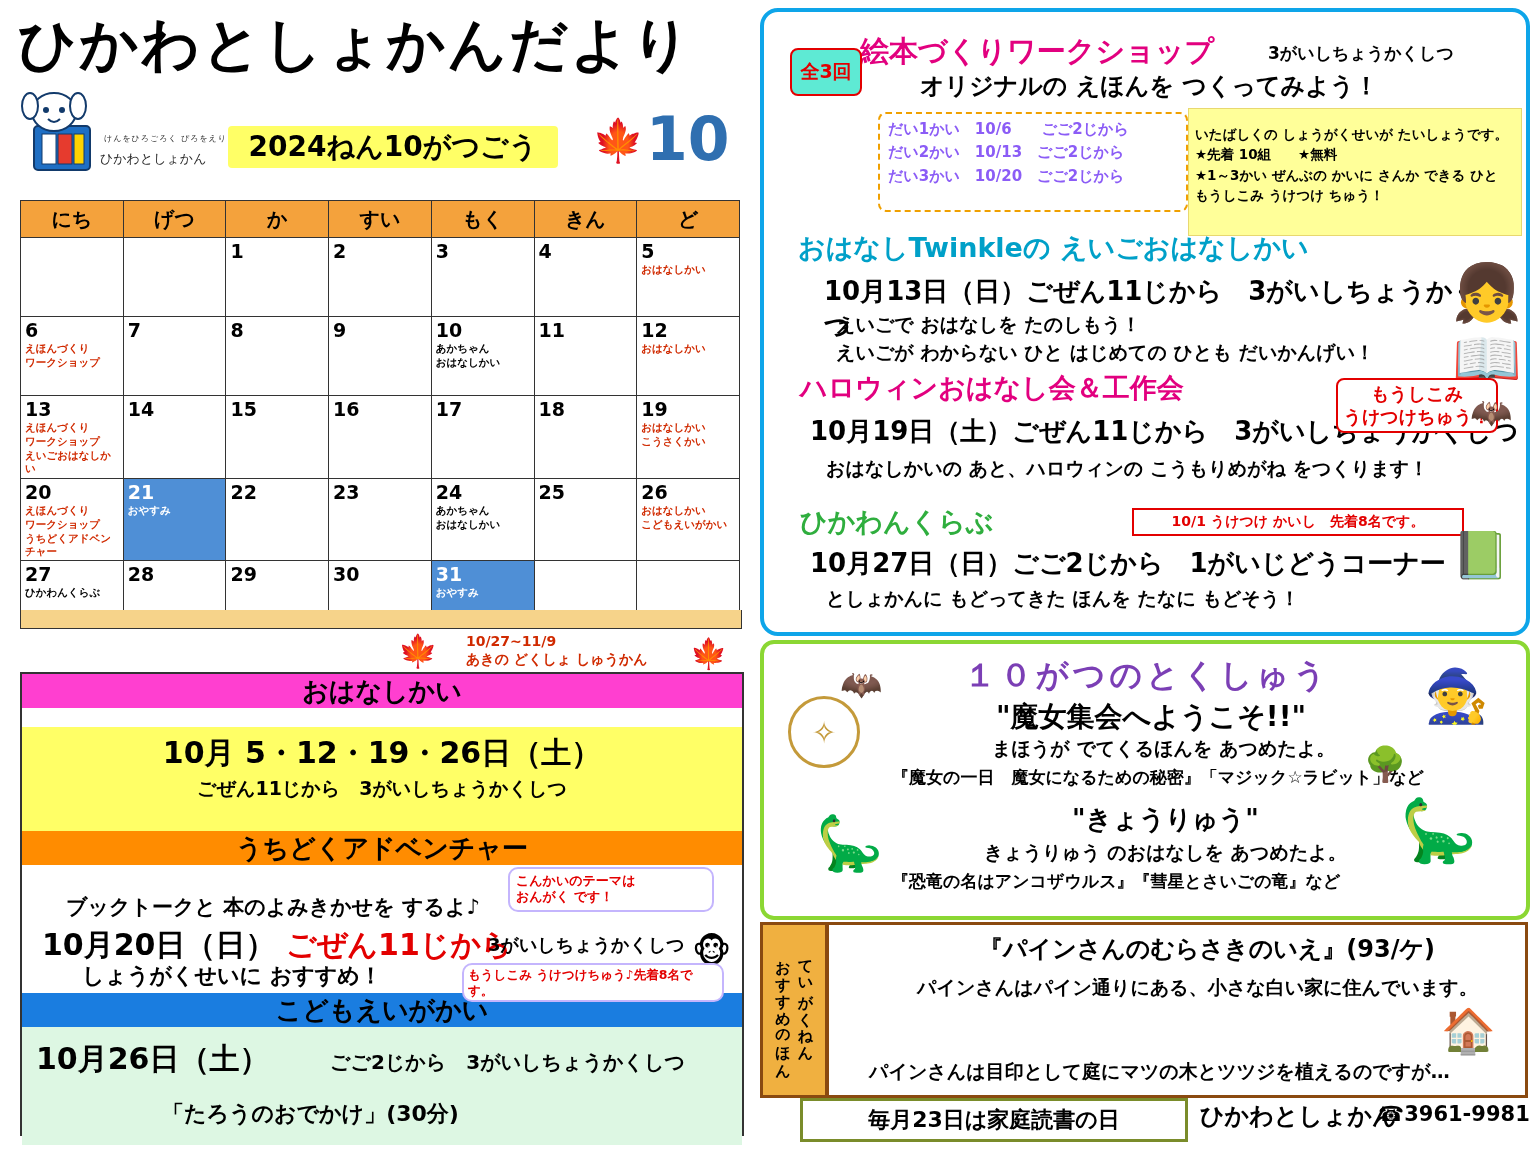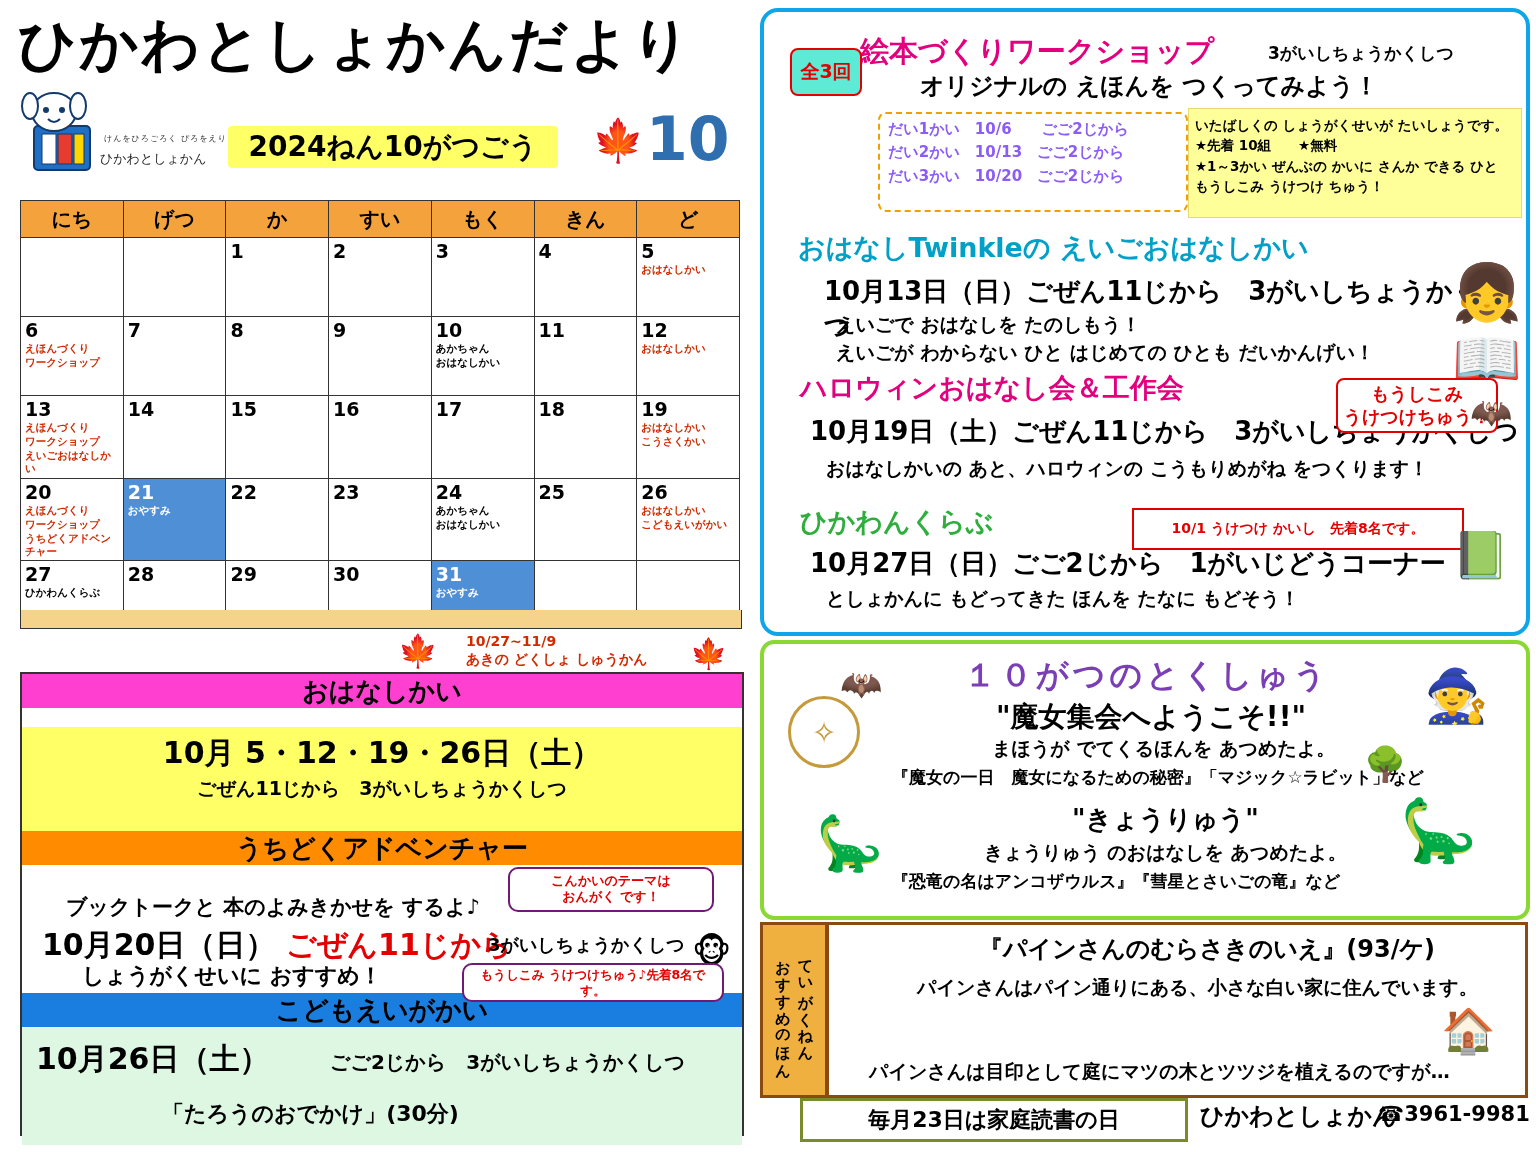--- a/index.html
+++ b/index.html
@@ -41,50 +41,50 @@
   .sec-white{background:#ffffff;}
   .sec-green{background:#ddf7e3;}
   .line1{font-size:30px;font-weight:bold;color:#000;text-align:center;padding-top:6px;}
   .line2{font-size:19px;font-weight:bold;color:#000;text-align:center;padding-top:2px;}
   .ubox{position:relative;height:128px;}
   .uline1{position:absolute;left:44px;top:28px;font-size:21px;font-weight:bold;}
   .uline2{position:absolute;left:20px;top:60px;font-size:30px;font-weight:bold;}
   .uredtime{color:#e30000;}
   .uline3{position:absolute;left:466px;top:68px;font-size:18px;font-weight:bold;}
   .uline4{position:absolute;left:60px;top:96px;font-size:22px;font-weight:bold;}
-  .bubble{position:absolute;left:486px;top:2px;width:190px;background:#fff;border:2px solid #701a75;border-radius:10px;padding:4px 6px;font-size:13px;font-weight:bold;color:#e30000;text-align:center;line-height:1.25;}
+  .bubble{position:absolute;left:486px;top:2px;width:190px;background:#fff;border:2px solid #c4b5fd;border-radius:10px;padding:4px 6px;font-size:13px;font-weight:bold;color:#e30000;text-align:left;line-height:1.25;}
   .bubble.small{left:440px;top:98px;width:250px;font-size:12.5px;padding:2px 4px;}
   .monkey{position:absolute;left:670px;top:66px;font-size:34px;}
   .eigabox{position:relative;height:118px;}
   .eline1{position:absolute;left:14px;top:12px;font-size:30px;font-weight:bold;}
   .eline2{position:absolute;left:308px;top:22px;font-size:20px;font-weight:bold;}
   .eline3{position:absolute;left:140px;top:72px;font-size:22px;font-weight:bold;}
 
   
   .pink-panel{position:absolute;left:760px;top:8px;width:762px;height:620px;border:4px solid #0ea5e9;border-radius:18px;background:#fff;}
   .ws-title{position:absolute;left:96px;top:20px;font-size:29px;font-weight:bold;color:#e2007f;}
   .ws-right{position:absolute;left:504px;top:30px;font-size:17px;font-weight:bold;color:#000;}
   .ws-sub{position:absolute;left:156px;top:58px;font-size:24px;font-weight:bold;color:#000;}
   .zen3{position:absolute;left:26px;top:36px;width:68px;height:44px;border:2px solid #e30000;border-radius:8px;background:#5eead4;color:#e30000;font-size:19px;font-weight:bold;display:flex;align-items:center;justify-content:center;}
   .dates-box{position:absolute;left:114px;top:100px;width:290px;height:88px;border:2px dashed #f0a000;border-radius:8px;background:#fff;padding:4px 8px;}
   .dates-box div{font-size:15px;font-weight:bold;color:#8b5cf6;line-height:1.55;white-space:nowrap;}
-  .info-box{position:absolute;left:424px;top:96px;width:320px;height:96px;background:#ffff99;border:1px solid #e8d870;padding:6px 6px;}
+  .info-box{position:absolute;left:424px;top:96px;width:320px;height:96px;background:#ffff99;border:1px solid #e8d870;padding:15px 6px;}
   .info-box div{font-size:13.5px;font-weight:bold;color:#000;line-height:1.5;white-space:nowrap;}
   .tw-title{position:absolute;left:34px;top:218px;font-size:27px;font-weight:bold;color:#00a0c8;}
   .tw-date{position:absolute;left:60px;top:262px;font-size:26px;font-weight:bold;color:#000;}
   .tw-l1{position:absolute;left:72px;top:300px;font-size:19px;font-weight:bold;}
   .tw-l2{position:absolute;left:72px;top:328px;font-size:19px;font-weight:bold;}
   .hw-title{position:absolute;left:36px;top:358px;font-size:27px;font-weight:bold;color:#e2007f;}
   .hw-date{position:absolute;left:46px;top:402px;font-size:26px;font-weight:bold;}
   .hw-l1{position:absolute;left:62px;top:444px;font-size:19px;font-weight:bold;}
   .hw-bubble{position:absolute;left:572px;top:366px;width:150px;border:2px solid #e30000;border-radius:8px;background:#fff;color:#e30000;font-size:18px;font-weight:bold;text-align:center;padding:3px 4px;line-height:1.25;}
   .hk-title{position:absolute;left:36px;top:492px;font-size:27px;font-weight:bold;color:#2fae3e;}
   .hk-date{position:absolute;left:46px;top:534px;font-size:26px;font-weight:bold;}
   .hk-l1{position:absolute;left:62px;top:574px;font-size:19px;font-weight:bold;}
-  .hk-note{position:absolute;left:368px;top:496px;width:320px;border:2px solid #e30000;background:#fff;color:#e30000;font-size:14px;font-weight:bold;text-align:center;padding:10px 4px;}
+  .hk-note{position:absolute;left:368px;top:496px;width:320px;border:2px solid #e30000;background:#fff;color:#e30000;font-size:14px;font-weight:bold;text-align:center;padding:3px 4px;}
   .reader{position:absolute;left:688px;top:248px;font-size:56px;}
   .bat-r{position:absolute;left:706px;top:380px;font-size:34px;}
   .bookface{position:absolute;left:688px;top:516px;font-size:46px;}
 
   
   .green-panel{position:absolute;left:760px;top:640px;width:762px;height:272px;border:4px solid #8bd733;border-radius:14px;background:#fff;}
   .gp-title{position:absolute;left:200px;top:10px;font-size:32px;font-weight:bold;color:#7b3fb5;letter-spacing:4px;}
   .gp-h1{position:absolute;left:232px;top:54px;font-size:28px;font-weight:bold;color:#000;}
   .gp-l1{position:absolute;left:228px;top:92px;font-size:19px;font-weight:bold;}
   .gp-l2{position:absolute;left:128px;top:122px;font-size:17px;font-weight:bold;}

